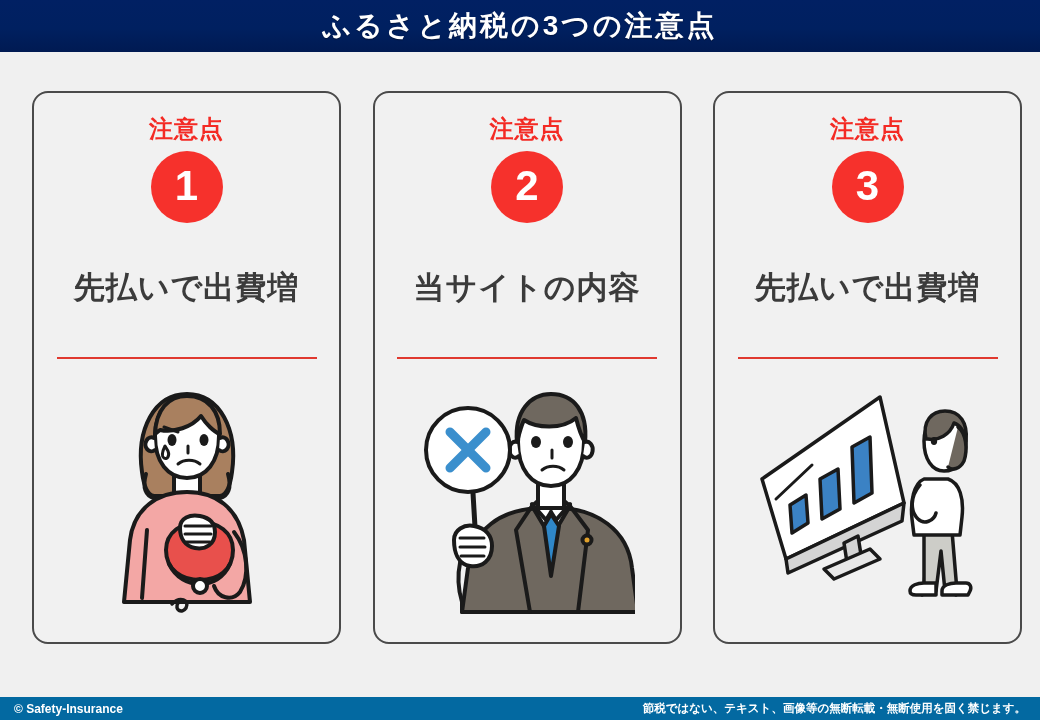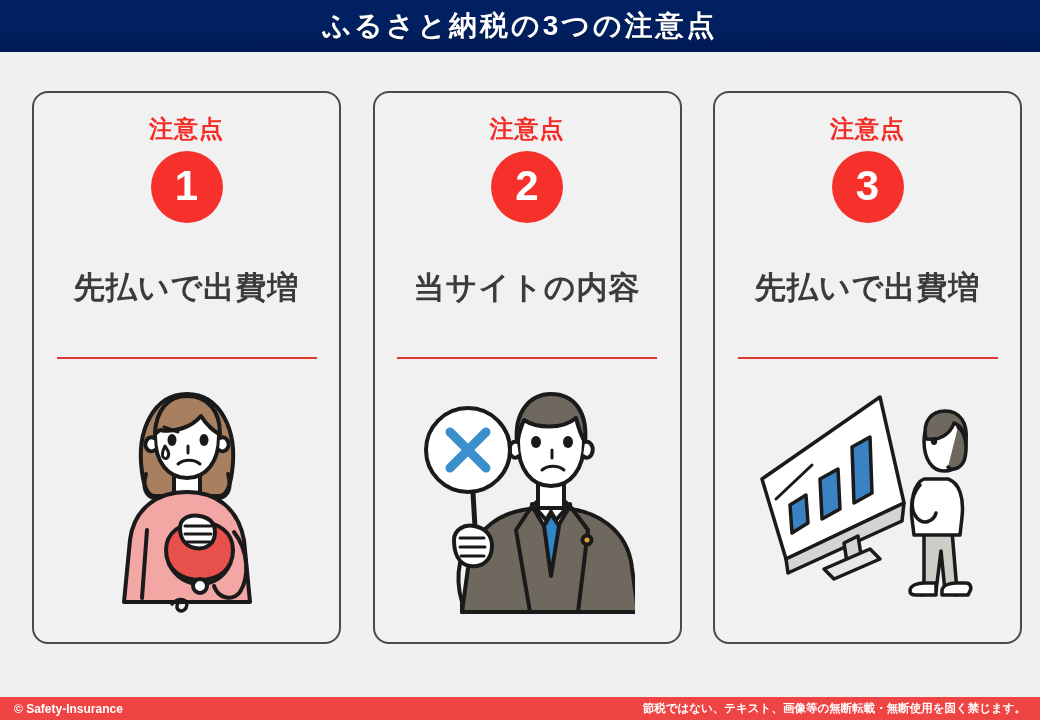--- a/index.html
+++ b/index.html
@@ -110,21 +110,21 @@
   }
   .illus svg { display: block; }
 
   
   .footer {
     position: absolute;
     left: 0;
     top: 697px;
     width: 1040px;
     height: 23px;
-    background: #ef4444;
+    background: #0369a1;
     display: flex;
     align-items: center;
     justify-content: space-between;
     box-sizing: border-box;
     padding: 0 14px;
   }
   .footer-left {
     color: #ffffff;
     font-size: 12px;
     font-weight: bold;

